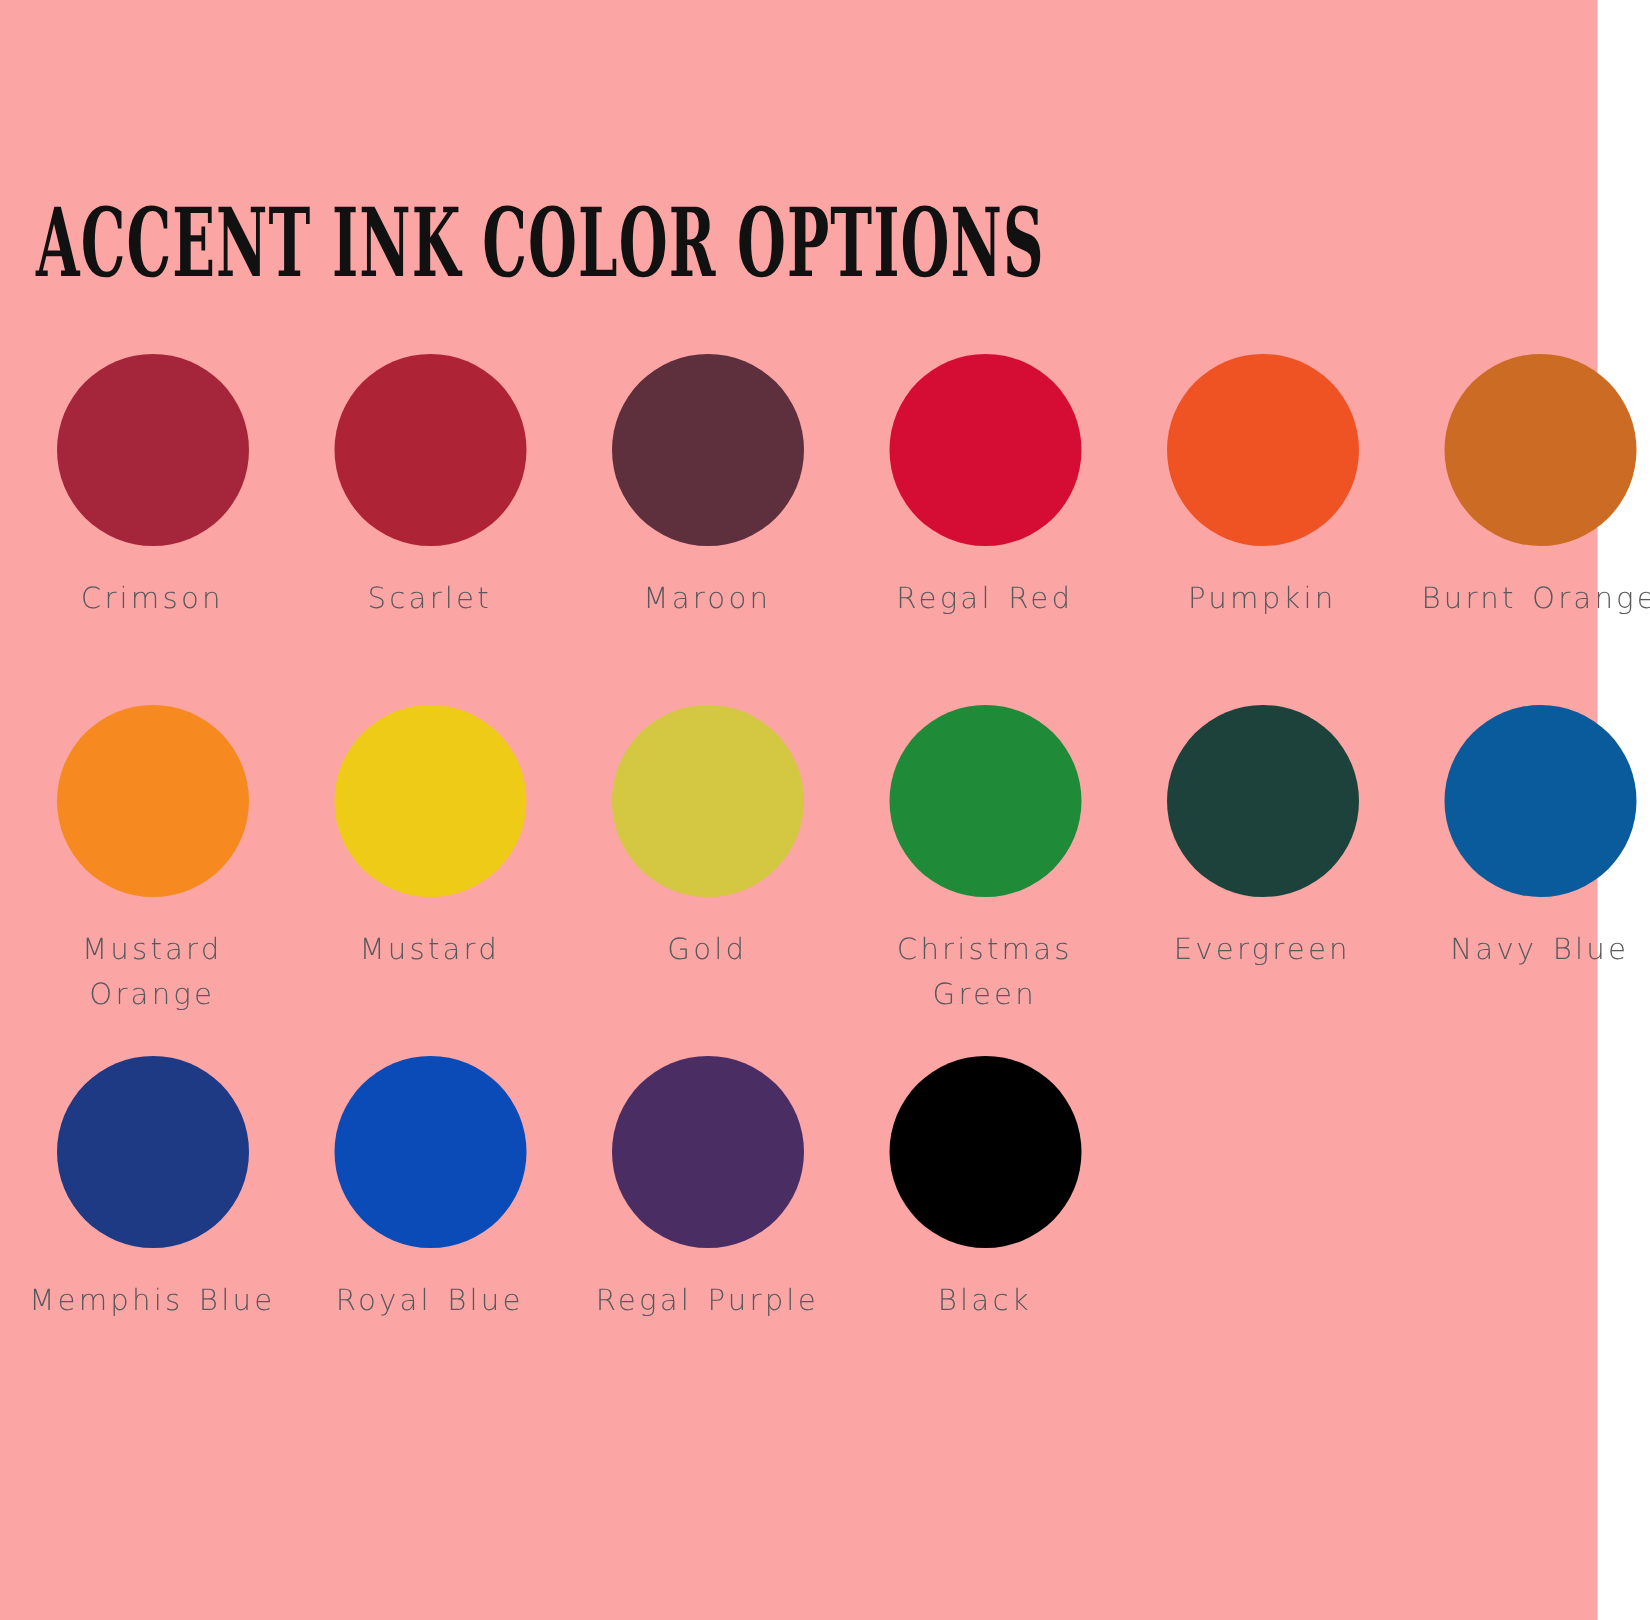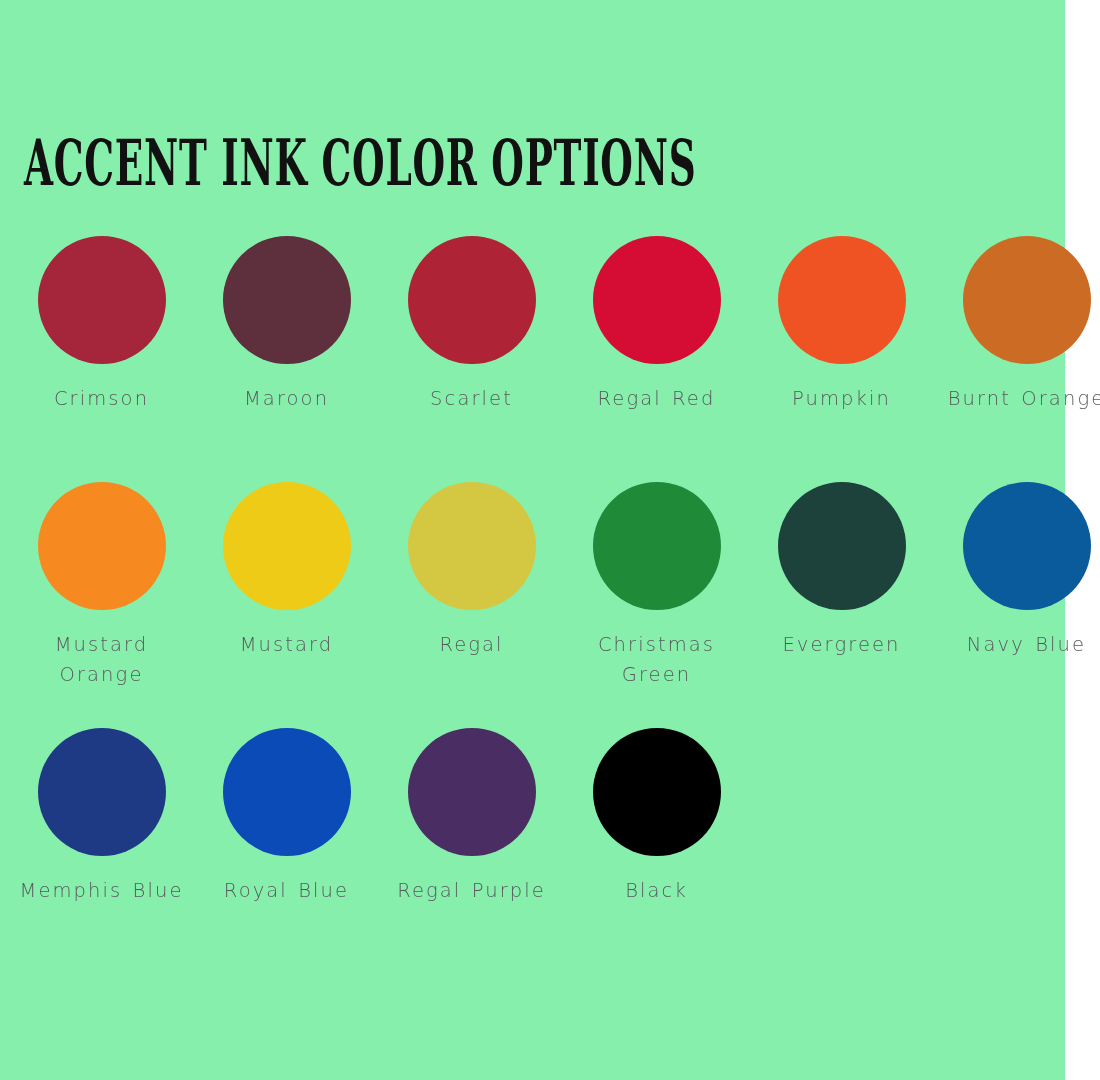--- a/index.html
+++ b/index.html
@@ -12,21 +12,21 @@
     height: 1080px;
     background: #ffffff;
     font-family: "Liberation Sans", sans-serif;
     overflow: hidden;
   }
 
   .sheet {
     position: relative;
     width: 1065px;
     height: 1080px;
-    background: #86efac;
+    background: #fca5a5;
   }
 
   
   .title {
     position: absolute;
     left: 24px;
     top: 128px;
     font-family: "DejaVu Serif", serif;
     font-size: 52px;
     line-height: 58px;
@@ -44,21 +44,21 @@
   .grid {
     position: absolute;
     left: 0px;
     top: 236px;
     width: 1100px;
     display: grid;
     grid-template-columns: repeat(6, 185px);
     justify-content: start;
     padding-left: 9px;
     box-sizing: border-box;
-    row-gap: 16px;
+    row-gap: 4px;
   }
 
   .swatch-cell {
     width: 185px;
     box-sizing: border-box;
     display: flex;
     flex-direction: column;
     align-items: center;
     height: 230px;
   }
@@ -89,26 +89,26 @@
 <div class="sheet">
 
   <div class="title">ACCENT INK COLOR OPTIONS</div>
 
   <div class="grid">
       <div class="swatch-cell">
         <div class="dot" style="background: rgb(165, 38, 58);"></div>
         <div class="swatch-label">Crimson</div>
       </div>
       <div class="swatch-cell">
+        <div class="dot" style="background: rgb(175, 35, 55);"></div>
+        <div class="swatch-label">Scarlet</div>
+      </div>
+      <div class="swatch-cell">
         <div class="dot" style="background: rgb(94, 47, 60);"></div>
         <div class="swatch-label">Maroon</div>
-      </div>
-      <div class="swatch-cell">
-        <div class="dot" style="background: rgb(175, 35, 55);"></div>
-        <div class="swatch-label">Scarlet</div>
       </div>
       <div class="swatch-cell">
         <div class="dot" style="background: rgb(213, 13, 53);"></div>
         <div class="swatch-label">Regal Red</div>
       </div>
       <div class="swatch-cell">
         <div class="dot" style="background: rgb(240, 83, 35);"></div>
         <div class="swatch-label">Pumpkin</div>
       </div>
       <div class="swatch-cell">
@@ -118,21 +118,21 @@
       <div class="swatch-cell">
         <div class="dot" style="background: rgb(246, 138, 33);"></div>
         <div class="swatch-label">Mustard Orange</div>
       </div>
       <div class="swatch-cell">
         <div class="dot" style="background: rgb(237, 203, 23);"></div>
         <div class="swatch-label">Mustard</div>
       </div>
       <div class="swatch-cell">
         <div class="dot" style="background: rgb(212, 200, 67);"></div>
-        <div class="swatch-label">Regal</div>
+        <div class="swatch-label">Gold</div>
       </div>
       <div class="swatch-cell">
         <div class="dot" style="background: rgb(31, 138, 56);"></div>
         <div class="swatch-label">Christmas Green</div>
       </div>
       <div class="swatch-cell">
         <div class="dot" style="background: rgb(28, 66, 59);"></div>
         <div class="swatch-label">Evergreen</div>
       </div>
       <div class="swatch-cell">

